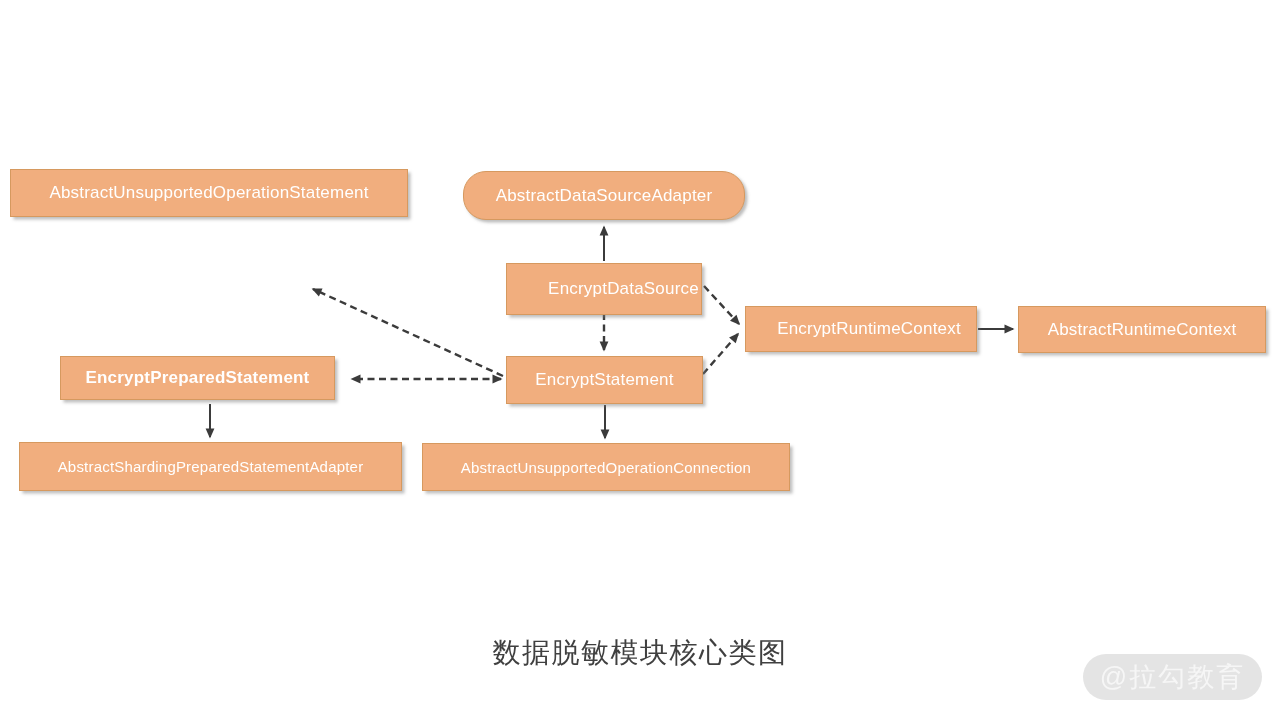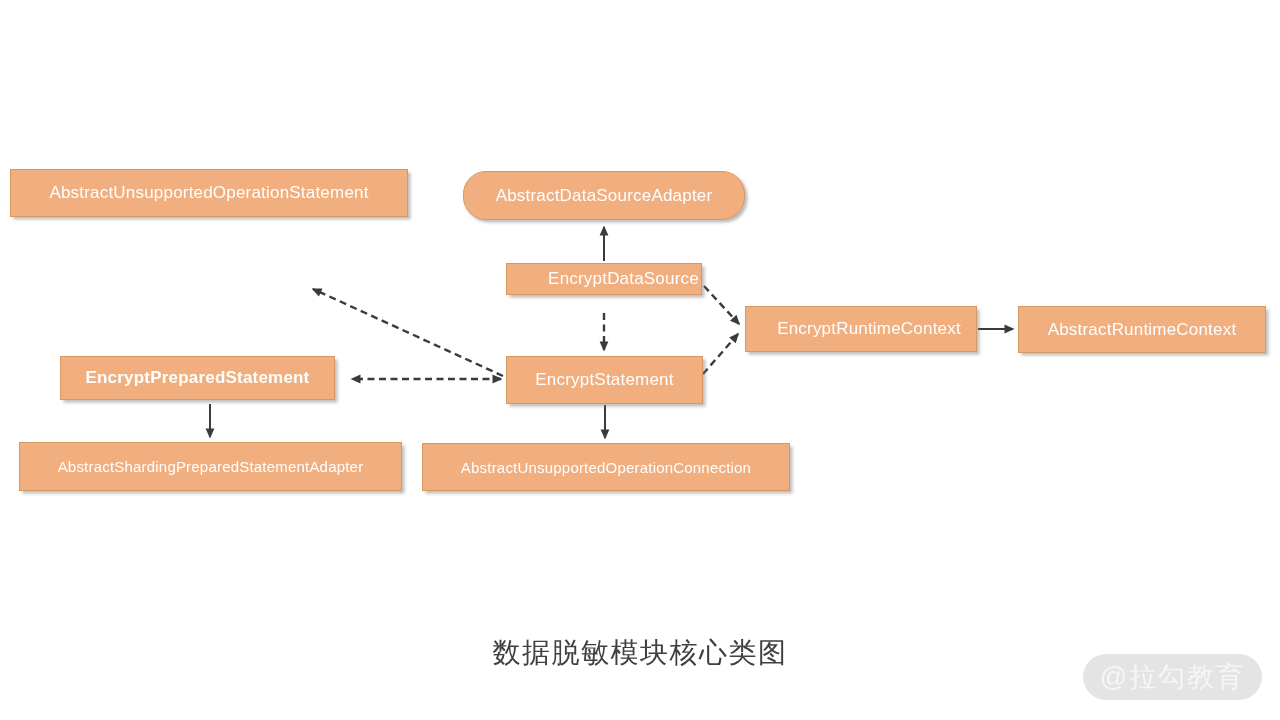--- a/index.html
+++ b/index.html
@@ -24,21 +24,21 @@
     background:var(--node-fill);
     border:1.5px solid var(--node-border);
     box-shadow:2.5px 2.5px 3px rgba(125,125,125,0.5);
     color:var(--node-text); font-size:17px; letter-spacing:0.2px;
     white-space:nowrap;
   }
   .node.small{font-size:15px;text-align:center;}
   .n1 {left:10px;   top:169px; width:398px; height:48px;}
   .n2 {left:463px;  top:171px; width:282px; height:49px;border-radius:23px;}
   .n3 {left:111px;  top:264px; width:196px; height:47px;}
-  .n4 {left:506px;  top:263px; width:196px; height:32px;padding-left:39px;}
+  .n4 {left:506px;  top:263px; width:196px; height:52px;padding-left:39px;}
   .n5 {left:745px;  top:306px; width:232px; height:46px;padding-left:16px;}
   .n6 {left:1018px; top:306px; width:248px; height:47px;}
   .n7 {left:60px;   top:356px; width:275px; height:44px;font-weight:bold;}
   .n8 {left:506px;  top:356px; width:197px; height:48px;}
   .n9 {left:19px;   top:442px; width:383px; height:49px;}
   .n10{left:422px;  top:443px; width:368px; height:48px;}
   .caption{
     position:absolute; left:0; top:634px; width:100%;
     text-align:center; font-size:28px; letter-spacing:1.5px;
     color:var(--caption-text);

